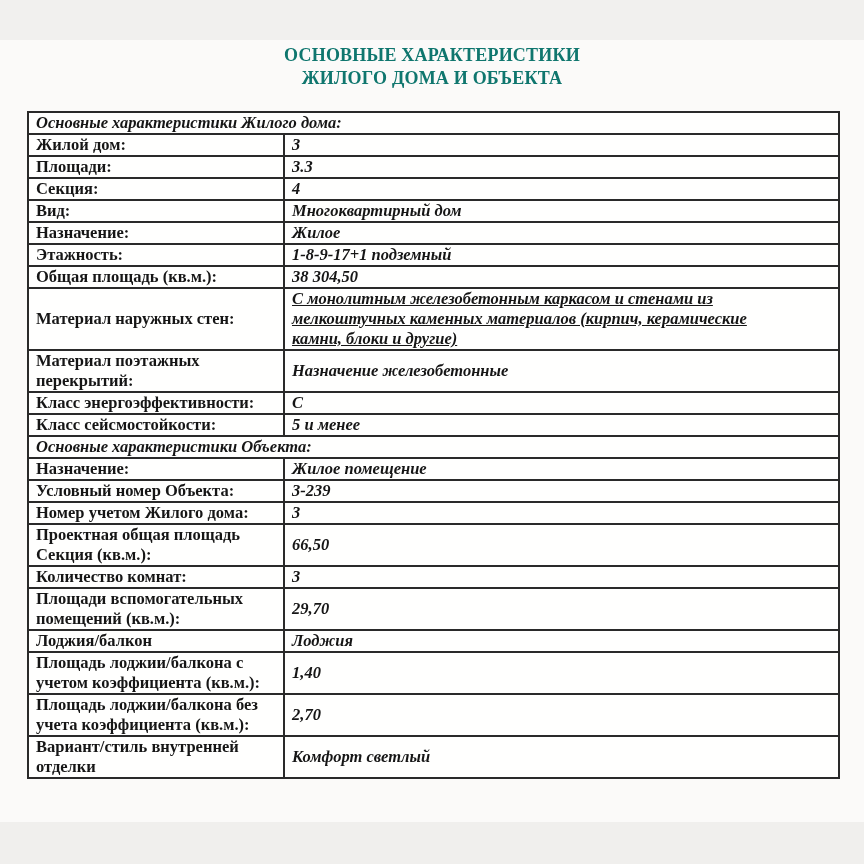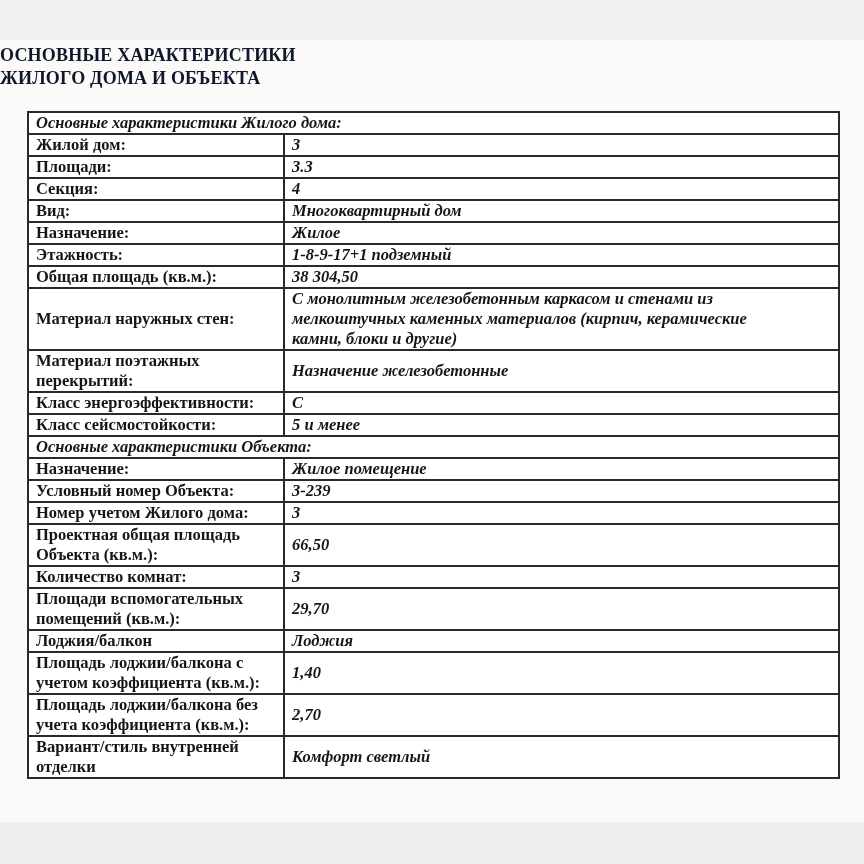--- a/index.html
+++ b/index.html
@@ -9,25 +9,26 @@
     font-family: "Liberation Serif", serif;
     color: #161616;
     position: relative;
     overflow: hidden;
   }
   .band-top    { position: absolute; top: 0;    left: 0; width: 100%; height: 40px; background: #f1f0ee; }
   .band-bottom { position: absolute; top: 822px; left: 0; width: 100%; height: 42px; background: #f0efed; }
   .doc { position: absolute; top: 40px; left: 0; width: 100%; }
   .title {
     margin: 4px 0 0 0;
+    text-align: center;
     font-size: 18px;
     font-weight: 700;
     line-height: 23px;
     letter-spacing: 0.2px;
-    color: #0f172a;
+    color: #0f766e;
   }
   .title .tl { display: block; }
   .chars {
     border-collapse: collapse;
     table-layout: fixed;
     margin: 21px 0 0 27px;
     width: 811px;
     background: #fffffe;
   }
   .col-label { width: 256px; }
@@ -37,21 +38,21 @@
     font-weight: 700;
     font-size: 16.5px;
     line-height: 20px;
     padding: 0 7px;
     vertical-align: middle;
     overflow: hidden;
   }
   .sec-cell { font-style: italic; }
   .lbl { font-style: normal; }
   .val { font-style: italic; }
-  .val-clamp { max-width: 505px; }
+  .val-clamp { max-width: 505px; text-decoration: underline; }
 </style>
 </head>
 <body>
 
 <div class="band-top"></div>
 
 <div class="doc">
 
   <h1 class="title">
     <span class="tl">ОСНОВНЫЕ ХАРАКТЕРИСТИКИ</span>
@@ -126,21 +127,21 @@
       </tr>
       <tr>
         <td class="lbl">Условный номер Объекта:</td>
         <td class="val">3-239</td>
       </tr>
       <tr>
         <td class="lbl">Номер учетом Жилого дома:</td>
         <td class="val">3</td>
       </tr>
       <tr>
-        <td class="lbl">Проектная общая площадь Объекта (кв.м.):</td>
+        <td class="lbl">Проектная общая площадь Секция (кв.м.):</td>
         <td class="val">66,50</td>
       </tr>
       <tr>
         <td class="lbl">Количество комнат:</td>
         <td class="val">3</td>
       </tr>
       <tr>
         <td class="lbl">Площади вспомогательных помещений (кв.м.):</td>
         <td class="val">29,70</td>
       </tr>

